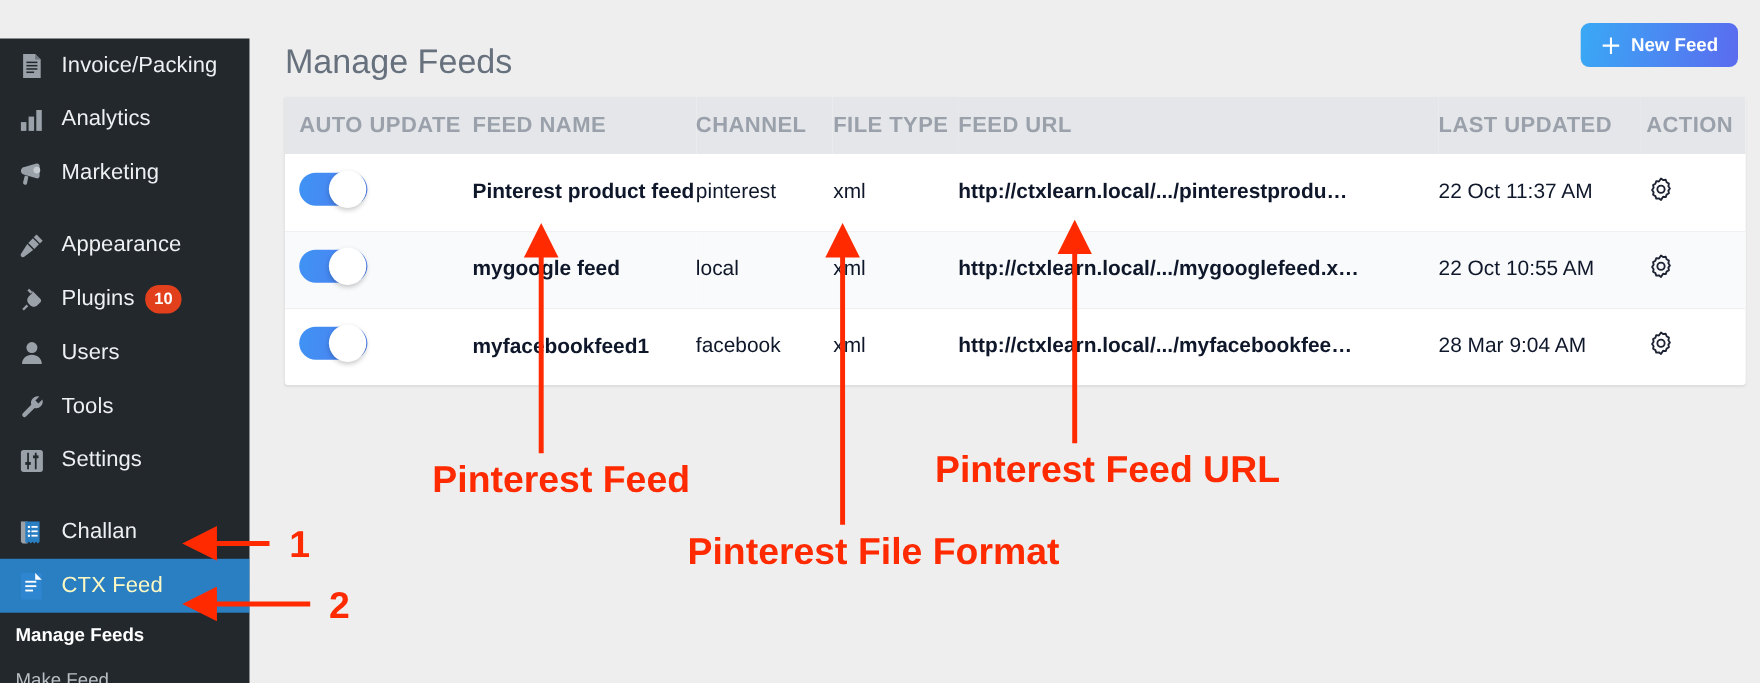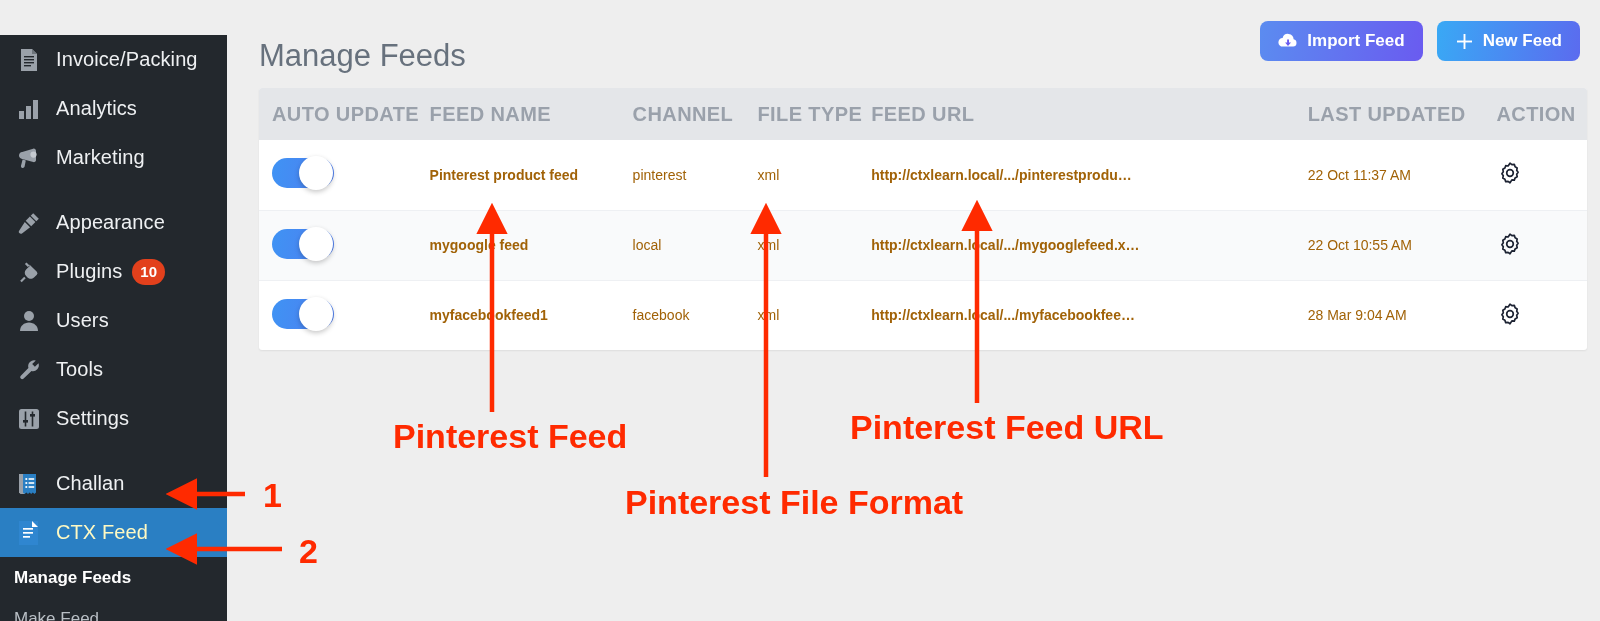--- a/index.html
+++ b/index.html
@@ -100,22 +100,22 @@
     letter-spacing: .4px;
     text-align: left;
     height: 52px;
     padding: 0 0 0 0;
     vertical-align: middle;
     white-space: nowrap;
   }
   tbody td {
     height: 70px;
     vertical-align: middle;
-    font-size: 14px;
-    color: #a16207;
+    font-size: 19px;
+    color: #0f172a;
     border-bottom: 1px solid #eef0f3;
   }
   tbody tr:nth-child(2) td { background: #f9fafb; }
   tbody tr:last-child td { border-bottom: none; }
 
   .c-auto  { width: 168px; padding-left: 13px; }
   .c-name  { width: 200px; font-weight: bold; line-height: 1.32; }
   .c-chan  { width: 123px; }
   .c-type  { width: 112px; }
   .c-url   { width: 430px; font-weight: bold; overflow: hidden; text-overflow: ellipsis; white-space: nowrap; }
@@ -306,29 +306,20 @@
     <div class="sub-item">
       <span>Make Feed</span>
     </div>
   </nav>
 
   <section class="main">
 
     <h1 class="page-title">Manage Feeds</h1>
 
     <div class="topbtns">
-      <button class="btn btn-import">
-        <span class="gl">
-          <svg width="20" height="16" viewBox="0 0 20 16">
-              <path fill="#fff" d="M15.6 6.3A5.6 5.6 0 0 0 4.6 5 4.3 4.3 0 0 0 4.8 13.6h10.3a3.7 3.7 0 0 0 .5-7.3z"></path>
-              <path fill="#6a5bf0" d="M9.1 6.4h1.9v3.2h2L10 13 7.1 9.6h2z"></path>
-            </svg>
-        </span>
-        <span>Import Feed</span>
-      </button>
       <button class="btn btn-new">
         <span class="gl">
           <svg width="19" height="19" viewBox="0 0 19 19">
               <g stroke="#fff" stroke-width="1.9">
                 <line x1="9.5" y1="2" x2="9.5" y2="17"></line>
                 <line x1="2" y1="9.5" x2="17" y2="9.5"></line>
               </g>
             </svg>
         </span>
         <span>New Feed</span>

